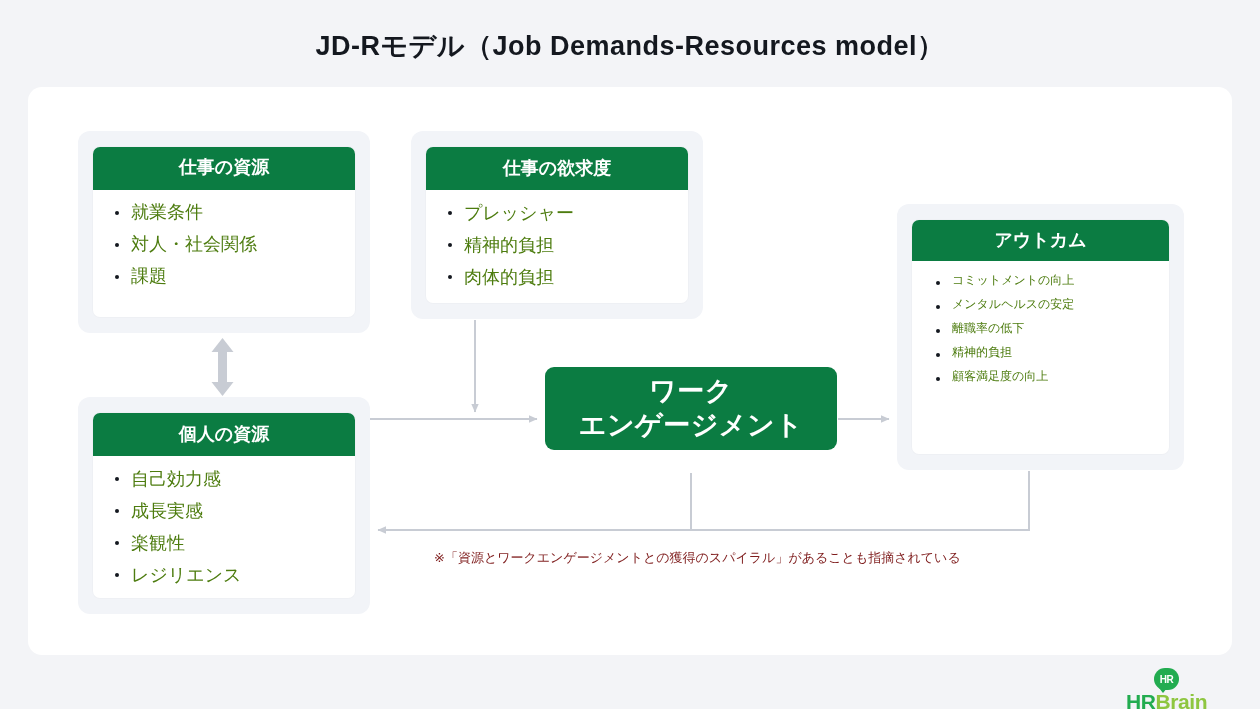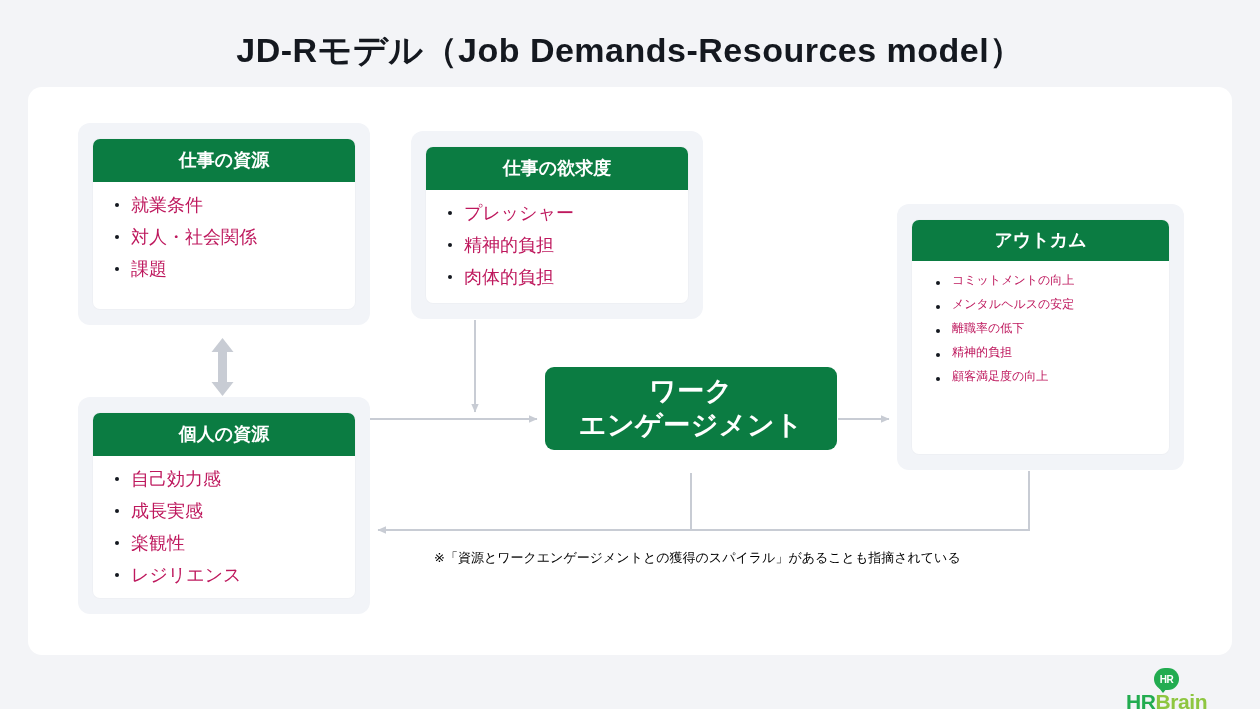--- a/index.html
+++ b/index.html
@@ -8,21 +8,21 @@
     background: #f3f4f7;
     font-family: "Liberation Sans", "DejaVu Sans", sans-serif;
     overflow: hidden;
   }
   #stage { position: relative; width: 1260px; height: 709px; }
 
   
   #title {
     position: absolute; left: 0; top: 28px; width: 1260px;
     text-align: center;
-    font-size: 34px; font-weight: 700; color: #14181f;
+    font-size: 27px; font-weight: 700; color: #14181f;
     letter-spacing: 0.5px;
   }
 
   
   #card {
     position: absolute; left: 28px; top: 87px;
     width: 1204px; height: 568px;
     background: #ffffff; border-radius: 14px;
   }
 
@@ -49,36 +49,36 @@
     padding: 10px 6px;
   }
   .hdr.two { padding: 9px 6px; }
   ul.items {
     list-style: none;
     padding: 14px 0 10px 18px;
   }
   ul.items li {
     position: relative;
     font-size: 18px;
-    color: #be185d;
+    color: #4d7c0f;
     line-height: 1.0;
     padding: 0 0 0 20px;
     margin-bottom: 14px;
     white-space: nowrap;
   }
   ul.items li:last-child { margin-bottom: 0; }
   ul.items li::before {
     content: "";
     position: absolute; left: 4px; top: 7px;
     width: 4px; height: 4px; border-radius: 50%;
     background: #14181f;
   }
 
   
-  #panel-job-resources  { left: 78px;  top: 123px; width: 292px; height: 202px; }
+  #panel-job-resources  { left: 78px;  top: 131px; width: 292px; height: 202px; font-family: Liberation Mono, monospace; }
   #panel-job-demands    { left: 411px; top: 131px; width: 292px; height: 188px; }
   #panel-personal-res   { left: 78px;  top: 397px; width: 292px; height: 217px; }
   #panel-outcomes       { left: 897px; top: 204px; width: 287px; height: 266px; }
 
   #panel-outcomes ul.items li { font-size: 12px; }
   #panel-outcomes ul.items { padding: 13px 0 10px 20px; }
   #panel-outcomes ul.items li { margin-bottom: 12px; }
 
   
   #center-box {
@@ -89,21 +89,21 @@
     text-align: center;
   }
   #center-box .lbl {
     color: #ffffff; font-weight: 700; font-size: 27px; line-height: 1.24;
     letter-spacing: 0.5px;
   }
 
   
   #footnote {
     position: absolute; left: 434px; top: 549px;
-    font-size: 13px; color: #000000; white-space: nowrap;
+    font-size: 13px; color: #7f1d1d; white-space: nowrap;
   }
 
   
   #wires { position: absolute; left: 0; top: 0; width: 1260px; height: 709px; }
 
   
   #logo {
     position: absolute; left: 1126px; top: 668px;
     display: flex; align-items: center; gap: 0; flex-direction: column;
   }

